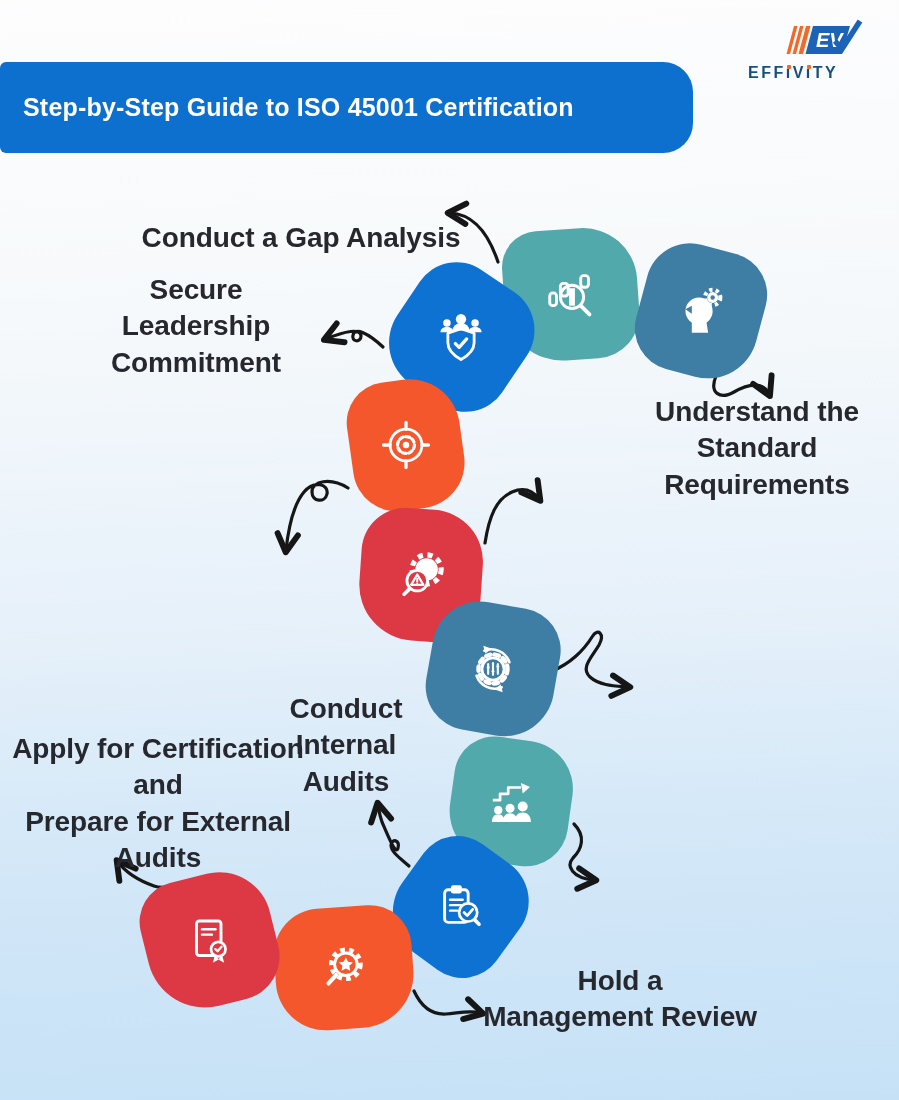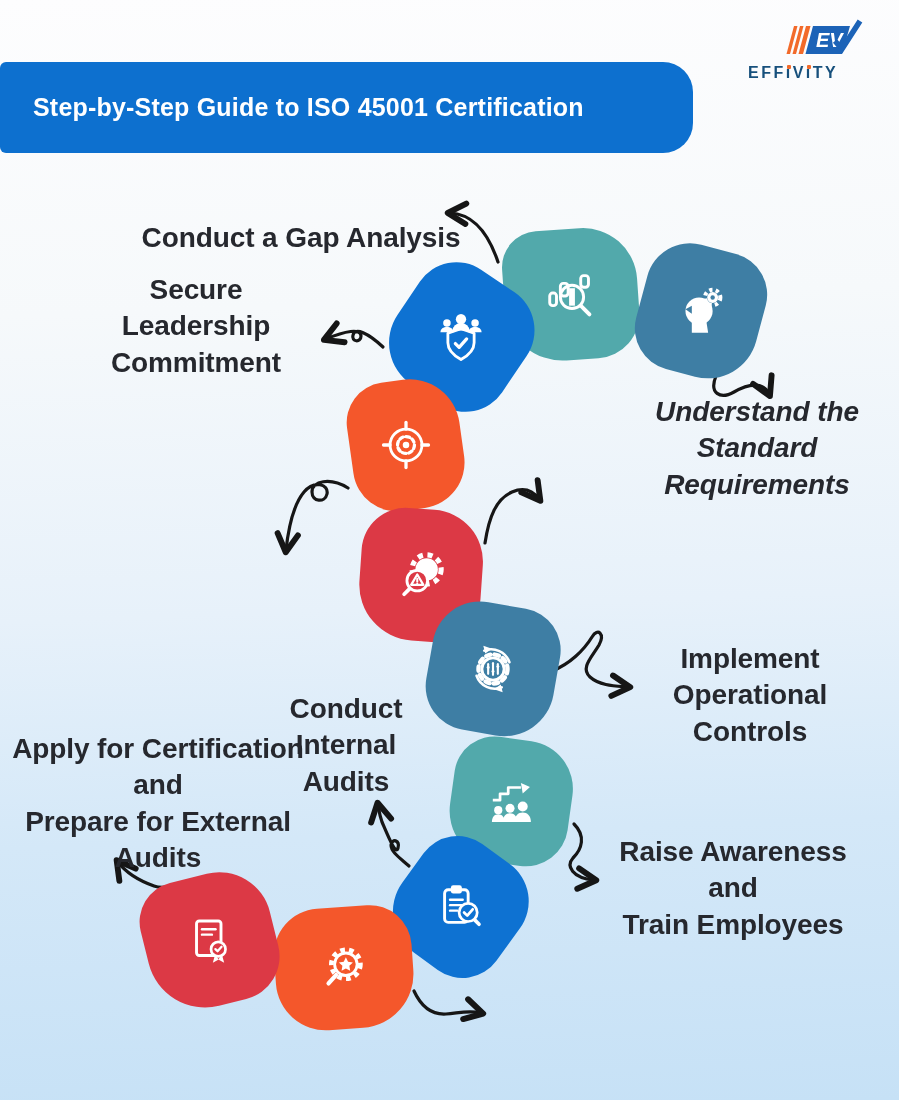--- a/index.html
+++ b/index.html
@@ -9,21 +9,21 @@
     background:linear-gradient(178deg,#fdfdfe 0%,#f6f9fb 28%,#e7f1fa 55%,#d4e8f8 75%,#c6e1f6 100%);
   }
   
   .header{
     position:absolute; left:0; top:62px; width:693px; height:91px;
     background:#0d70cf; border-radius:6px 30px 30px 6px;
     display:flex; align-items:center;
   }
   .header .title{
     color:#ffffff; font-size:25px; font-weight:bold; letter-spacing:.2px;
-    padding-left:33px; white-space:nowrap;
+    padding-left:23px; white-space:nowrap;
   }
   
   .logo{position:absolute; left:748px; top:18px; width:140px; height:90px; }
   .logo-mark{display:block; margin:0 auto;}
   .logo-word{
     margin-top:2px; font-size:16px; font-weight:bold; color:#17507c;
     letter-spacing:2.5px; white-space:nowrap;
   }
   .brand-i{position:relative; display:inline-block;}
   .brand-idot{position:absolute; left:50%; top:1px; transform:translateX(-50%);
@@ -227,26 +227,24 @@
         </g>
         <path d="M37.5,47 l-2.5,9 l6.5,-3.5 z" fill="#fff"></path>
         <path d="M45,47 l2.5,9 l-6.5,-3.5 z" fill="#fff"></path>
         <circle cx="41" cy="41" r="8" fill="#dc3945" stroke="#fff" stroke-width="3"></circle>
         <path d="M37.8,41 l2.4,2.4 l4.4,-5" stroke="#fff" stroke-width="2.5" fill="none" stroke-linecap="round" stroke-linejoin="round"></path>
       </svg>
     </div>
   </div>
 
   <div class="label" style="left:301px;top:238px;white-space:nowrap;">Conduct a Gap Analysis</div>
-  <div class="label" style="left:757px;top:449px;width:260px;font-style:italic;">Understand the
+  <div class="label" style="left:757px;top:449px;width:260px;">Understand the
 Standard Requirements</div>
   <div class="label" style="left:196px;top:327px;width:230px;">Secure Leadership
 Commitment</div>
-  <div class="label" style="left:750px;top:696px;width:240px;">Implement
-Operational Controls</div>
-  <div class="label" style="left:733px;top:889px;width:270px;">Raise Awareness and
-Train Employees</div>
   <div class="label" style="left:346px;top:746px;width:210px;">Conduct Internal
 Audits</div>
+  <div class="label" style="left:620px;top:999px;width:280px;">Hold a
+Management Review</div>
   <div class="label" style="left:158px;top:804px;width:320px;">Apply for Certification and
 Prepare for External Audits</div>
 
 </div>
 
 </body></html>

